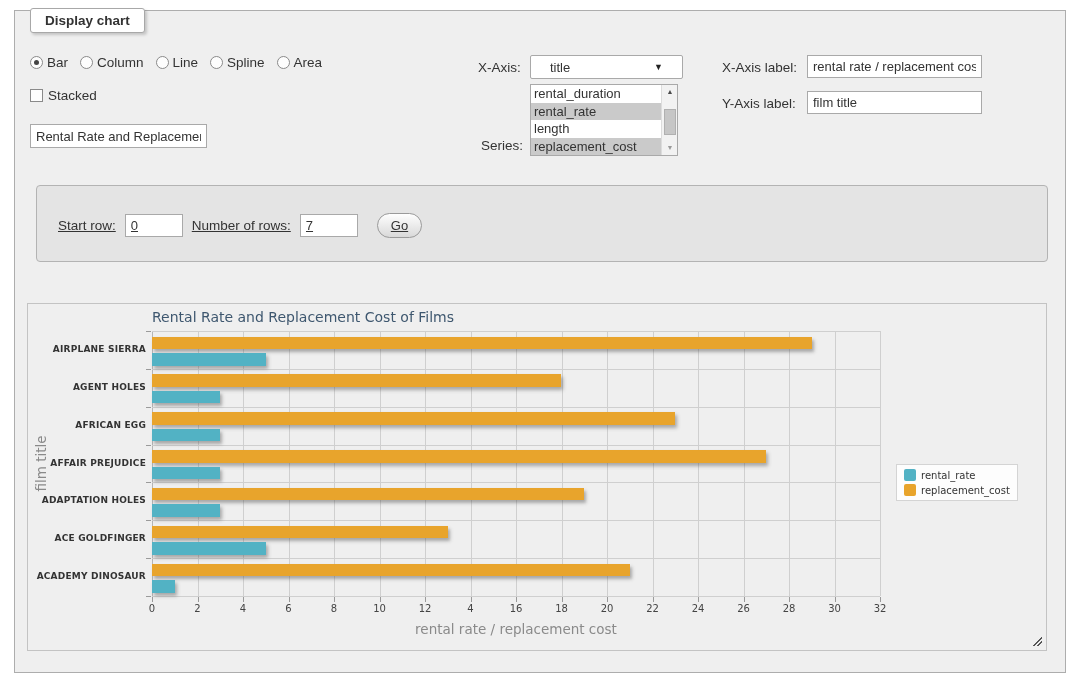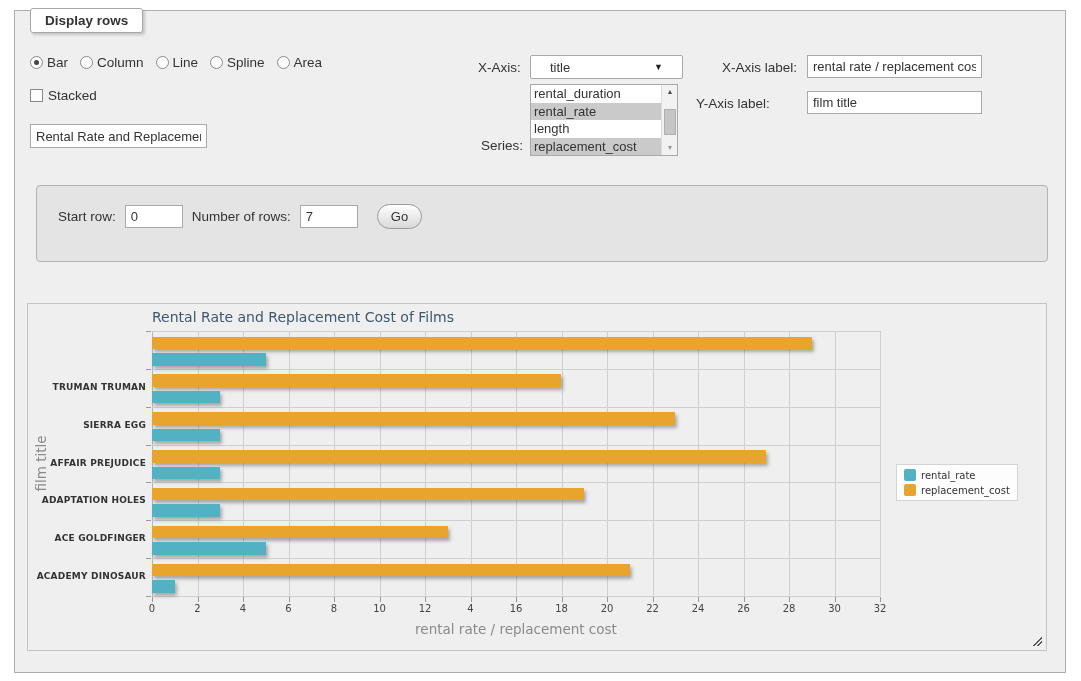--- a/index.html
+++ b/index.html
@@ -44,21 +44,21 @@
   .lb-arrow.up { top:0; }
   .lb-arrow.down { bottom:0; color:#9a9a9a; }
   .lb-thumb { position:absolute; left:2px; top:24px; width:12px; height:26px; background:#c6c6c6; border:1px solid #b0b0b0; }
 
   .xlabel-input { position:absolute; left:807px; top:55px; width:175px; height:23px; }
   .ylabel-input { position:absolute; left:807px; top:91px; width:175px; height:23px; }
 
   
   .rowbox { position:absolute; left:36px; top:185px; width:1012px; height:77px; background:#e4e4e4;
             border:1px solid #b3b3b3; border-radius:4px; }
-  .rowbox-inner { position:absolute; left:21px; top:18px; display:flex; align-items:center; gap:9px; font-size:13.5px; }
+  .rowbox-inner { position:absolute; left:21px; top:27px; display:flex; align-items:center; gap:9px; font-size:13.5px;text-decoration:underline; }
   .rowbox-inner input.txt { width:58px; height:23px; }
   .go-btn { margin-left:10px; height:25px; padding:0 13px; border:1px solid #9a9a9a; border-radius:13px;
             background:linear-gradient(#fefefe,#d9d9d9); font-family:"Liberation Sans",sans-serif;
             font-size:13px; color:#333; }
 
   
   .chart-box { position:absolute; left:27px; top:303px; width:1020px; height:348px;
                background:#efefef; border:1px solid #c3c3c3; font-family:"DejaVu Sans",sans-serif; }
   .chart-title { position:absolute; left:124px; top:5px; width:728px; text-align:left;
                  font-size:14px; color:#3e576f; }
@@ -82,21 +82,21 @@
   .legend-swatch { width:12px; height:12px; border-radius:2px; }
   .resize-handle { position:absolute; right:4px; bottom:4px; width:11px; height:11px;
                    background:repeating-linear-gradient(135deg,#555 0 1px,transparent 1px 3px);
                    clip-path:polygon(100% 0,100% 100%,0 100%); }
 </style>
 </head>
 <body>
 
 <div class="page">
   <div class="fieldset"></div>
-  <div class="fs-legend">Display rows</div>
+  <div class="fs-legend">Display chart</div>
 
   <div class="radio-row">
       <div class="radio-item">
         <div class="rb on"></div>
         <div>Bar</div>
       </div>
       <div class="radio-item">
         <div class="rb"></div>
         <div>Column</div>
       </div>
@@ -138,21 +138,21 @@
       <div class="lb-arrow up">▲</div>
       <div class="lb-thumb"></div>
       <div class="lb-arrow down">▼</div>
     </div>
   </div>
   <span class="lbl" style="left:481px; top:138px;">Series:</span>
 
   <span class="lbl" style="left:722px; top:60px;">X-Axis label:</span>
   <input class="txt xlabel-input" value="rental rate / replacement cost" style="">
 
-  <span class="lbl" style="left:696px; top:96px;">Y-Axis label:</span>
+  <span class="lbl" style="left:722px; top:96px;">Y-Axis label:</span>
   <input class="txt ylabel-input" value="film title" style="">
 
   <div class="rowbox">
     <div class="rowbox-inner">
       <span>Start row:</span>
       <input class="txt" value="0" style="">
       <span>Number of rows:</span>
       <input class="txt" value="7" style="">
       <button class="go-btn">Go</button>
     </div>
@@ -206,26 +206,27 @@
         <div class="gl-h" style="top: 113.571px;"></div>
         <div class="tick-y" style="top: 113.571px;"></div>
         <div class="gl-h" style="top: 151.429px;"></div>
         <div class="tick-y" style="top: 151.429px;"></div>
         <div class="gl-h" style="top: 189.286px;"></div>
         <div class="tick-y" style="top: 189.286px;"></div>
         <div class="gl-h" style="top: 227.143px;"></div>
         <div class="tick-y" style="top: 227.143px;"></div>
         <div class="gl-h" style="top: 265px;"></div>
         <div class="tick-y" style="top: 265px;"></div>
+        <div class="cat-label" style="top: 0px; line-height: 37.8571px; height: 37.8571px;">AIRPLANE SIERRA</div>
         <div class="bar" style="top: 5.5px; width: 659.522px; background: rgb(232, 164, 44);"></div>
         <div class="bar" style="top: 22px; width: 113.522px; background: rgb(82, 178, 196);"></div>
-        <div class="cat-label" style="top: 37.8571px; line-height: 37.8571px; height: 37.8571px;">TRUMAN TRUMAN</div>
+        <div class="cat-label" style="top: 37.8571px; line-height: 37.8571px; height: 37.8571px;">AGENT HOLES</div>
         <div class="bar" style="top: 43.3571px; width: 409.272px; background: rgb(232, 164, 44);"></div>
         <div class="bar" style="top: 59.8571px; width: 68.0225px; background: rgb(82, 178, 196);"></div>
-        <div class="cat-label" style="top: 75.7143px; line-height: 37.8571px; height: 37.8571px;">SIERRA EGG</div>
+        <div class="cat-label" style="top: 75.7143px; line-height: 37.8571px; height: 37.8571px;">AFRICAN EGG</div>
         <div class="bar" style="top: 81.2143px; width: 523.022px; background: rgb(232, 164, 44);"></div>
         <div class="bar" style="top: 97.7143px; width: 68.0225px; background: rgb(82, 178, 196);"></div>
         <div class="cat-label" style="top: 113.571px; line-height: 37.8571px; height: 37.8571px;">AFFAIR PREJUDICE</div>
         <div class="bar" style="top: 119.071px; width: 614.022px; background: rgb(232, 164, 44);"></div>
         <div class="bar" style="top: 135.571px; width: 68.0225px; background: rgb(82, 178, 196);"></div>
         <div class="cat-label" style="top: 151.429px; line-height: 37.8571px; height: 37.8571px; padding-left: 16px;">ADAPTATION HOLES</div>
         <div class="bar" style="top: 156.929px; width: 432.022px; background: rgb(232, 164, 44);"></div>
         <div class="bar" style="top: 173.429px; width: 68.0225px; background: rgb(82, 178, 196);"></div>
         <div class="cat-label" style="top: 189.286px; line-height: 37.8571px; height: 37.8571px;">ACE GOLDFINGER</div>
         <div class="bar" style="top: 194.786px; width: 295.522px; background: rgb(232, 164, 44);"></div>

